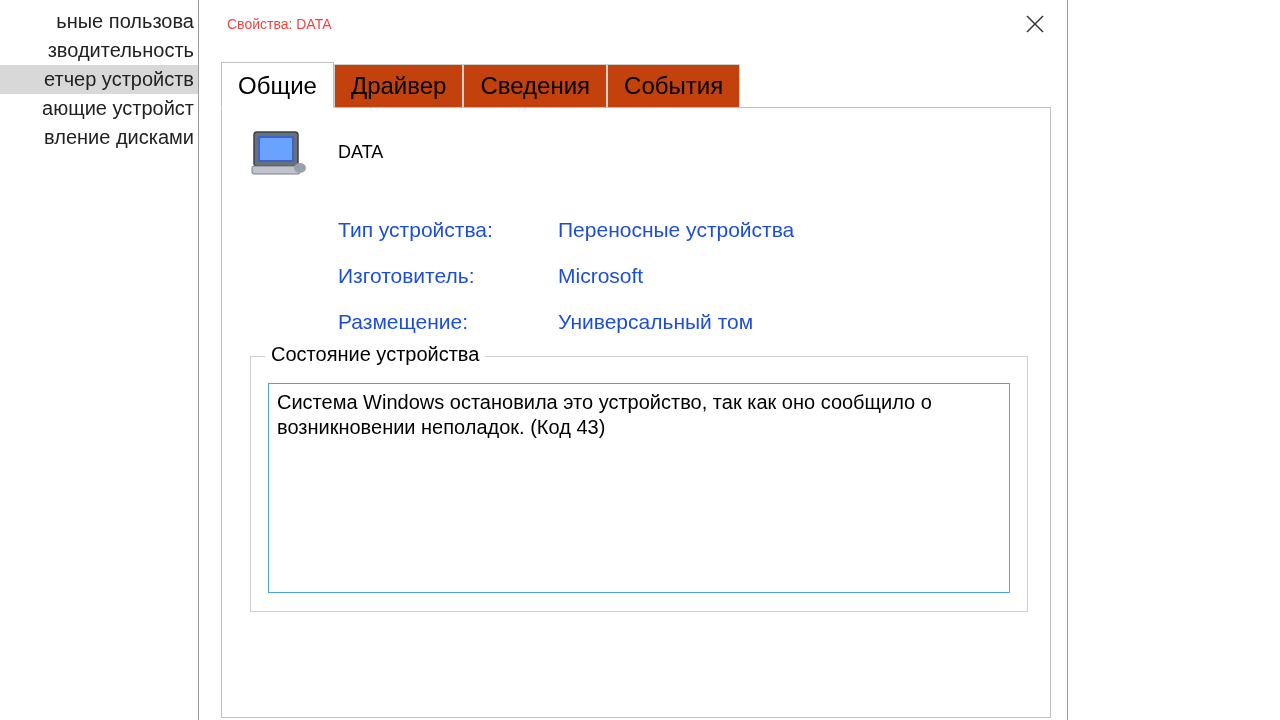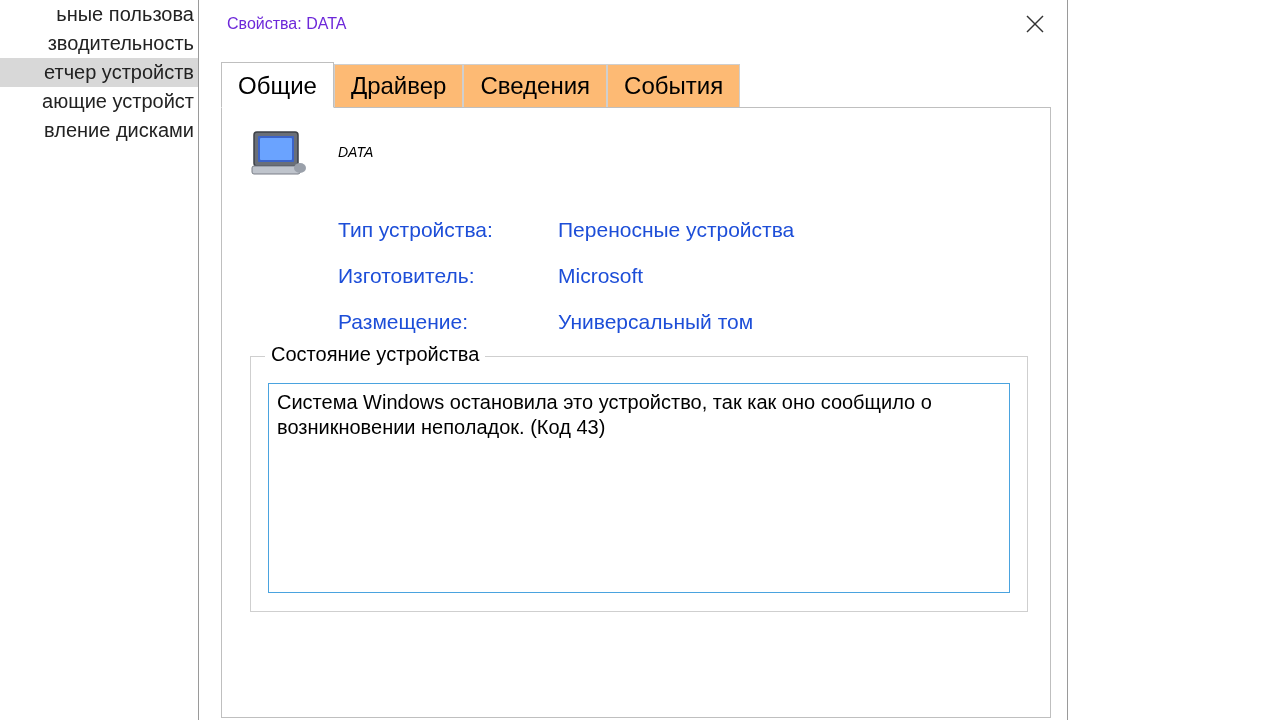--- a/index.html
+++ b/index.html
@@ -7,21 +7,21 @@
     margin: 0; padding: 0;
     width: 1280px; height: 720px;
     font-family: "Segoe UI", Tahoma, sans-serif;
     font-size: 18px;
     color: #000;
     background: #fff;
     overflow: hidden;
   }
   .bg-list {
     position: absolute;
-    left: 0; top: 0;
+    left: 0; top: 7px;
     width: 200px;
     padding-top: 0;
   }
   .bg-list .bg-item {
     padding: 3px 6px 3px 0;
     white-space: nowrap;
     font-size: 20px;
     text-align: right;
     color: #222;
   }
@@ -39,22 +39,22 @@
     border-right: 1px solid #9a9a9a;
   }
   .titlebar {
     display: flex;
     align-items: center;
     height: 48px;
     padding: 0 8px 0 28px;
   }
   .titlebar .title {
     flex: 1;
-    font-size: 16px;
-    color: #6d28d9;
+    font-size: 14px;
+    color: #ef4444;
   }
   .close-btn {
     width: 48px; height: 40px;
     display: flex; align-items: center; justify-content: center;
     font-size: 22px;
     color: #333;
     user-select: none;
   }
   .close-btn svg { width: 18px; height: 18px; stroke: #333; stroke-width: 1.4; }
 
@@ -81,21 +81,21 @@
     border-color: #bfbfbf;
     background: #fff;
     top: 1px;
     z-index: 2;
     border-bottom: 1px solid #fff;
     padding-top: 9px;
   }
   .tab:not(.active) {
     border-color: #cfcfcf;
     border-bottom: none;
-    background: #fdba74;
+    background: #c2410c;
   }
 
   .tabpanel {
     border: 1px solid #bfbfbf;
     border-top: none;
     margin: 0 16px 0 22px;
     padding: 18px 22px 18px 28px;
     height: 610px;
     position: relative;
   }
@@ -104,23 +104,22 @@
     display: flex;
     align-items: center;
     gap: 28px;
     margin-bottom: 40px;
   }
   .device-icon {
     width: 60px; height: 52px;
     display: flex; align-items: center; justify-content: center;
   }
   .device-name {
-    font-size: 14px;
-    color: #000;
-    font-style: italic;
+    font-size: 18px;
+    color: #000;
   }
 
   .prop-row {
     display: flex;
     margin: 0 0 22px 88px;
     font-size: 21px;
   }
   .prop-label {
     width: 220px;
     color: #1d4ed8;

